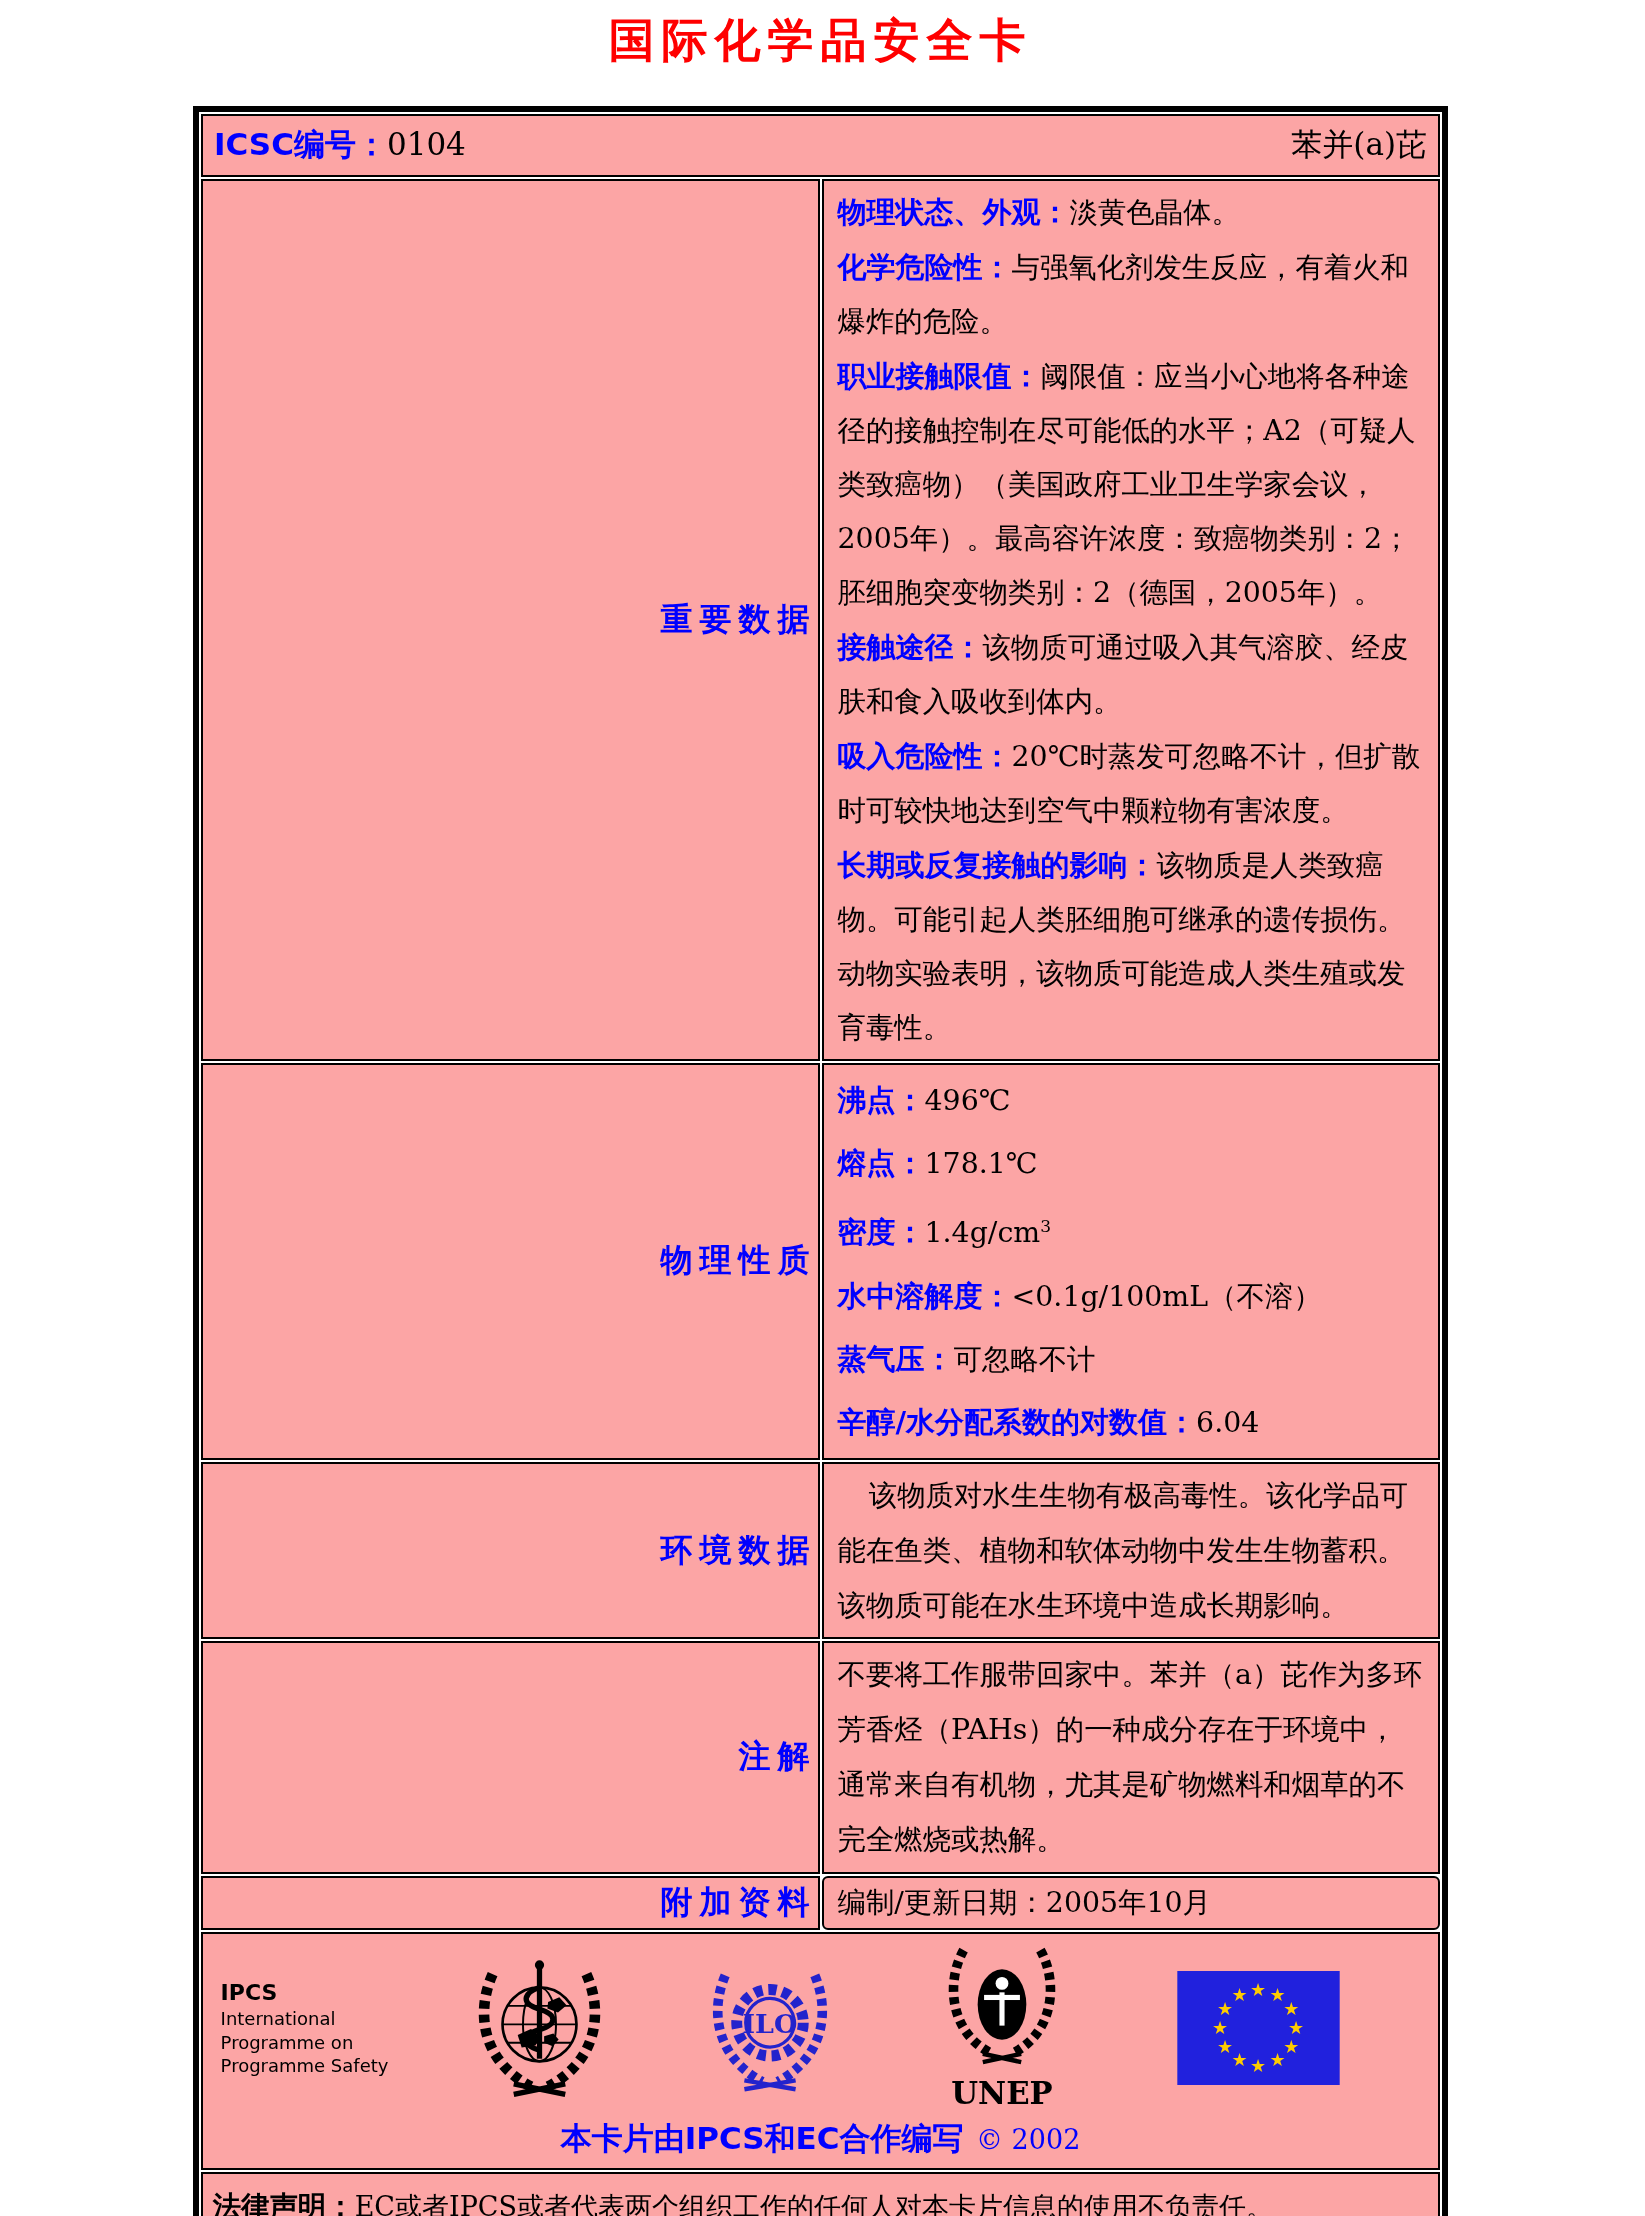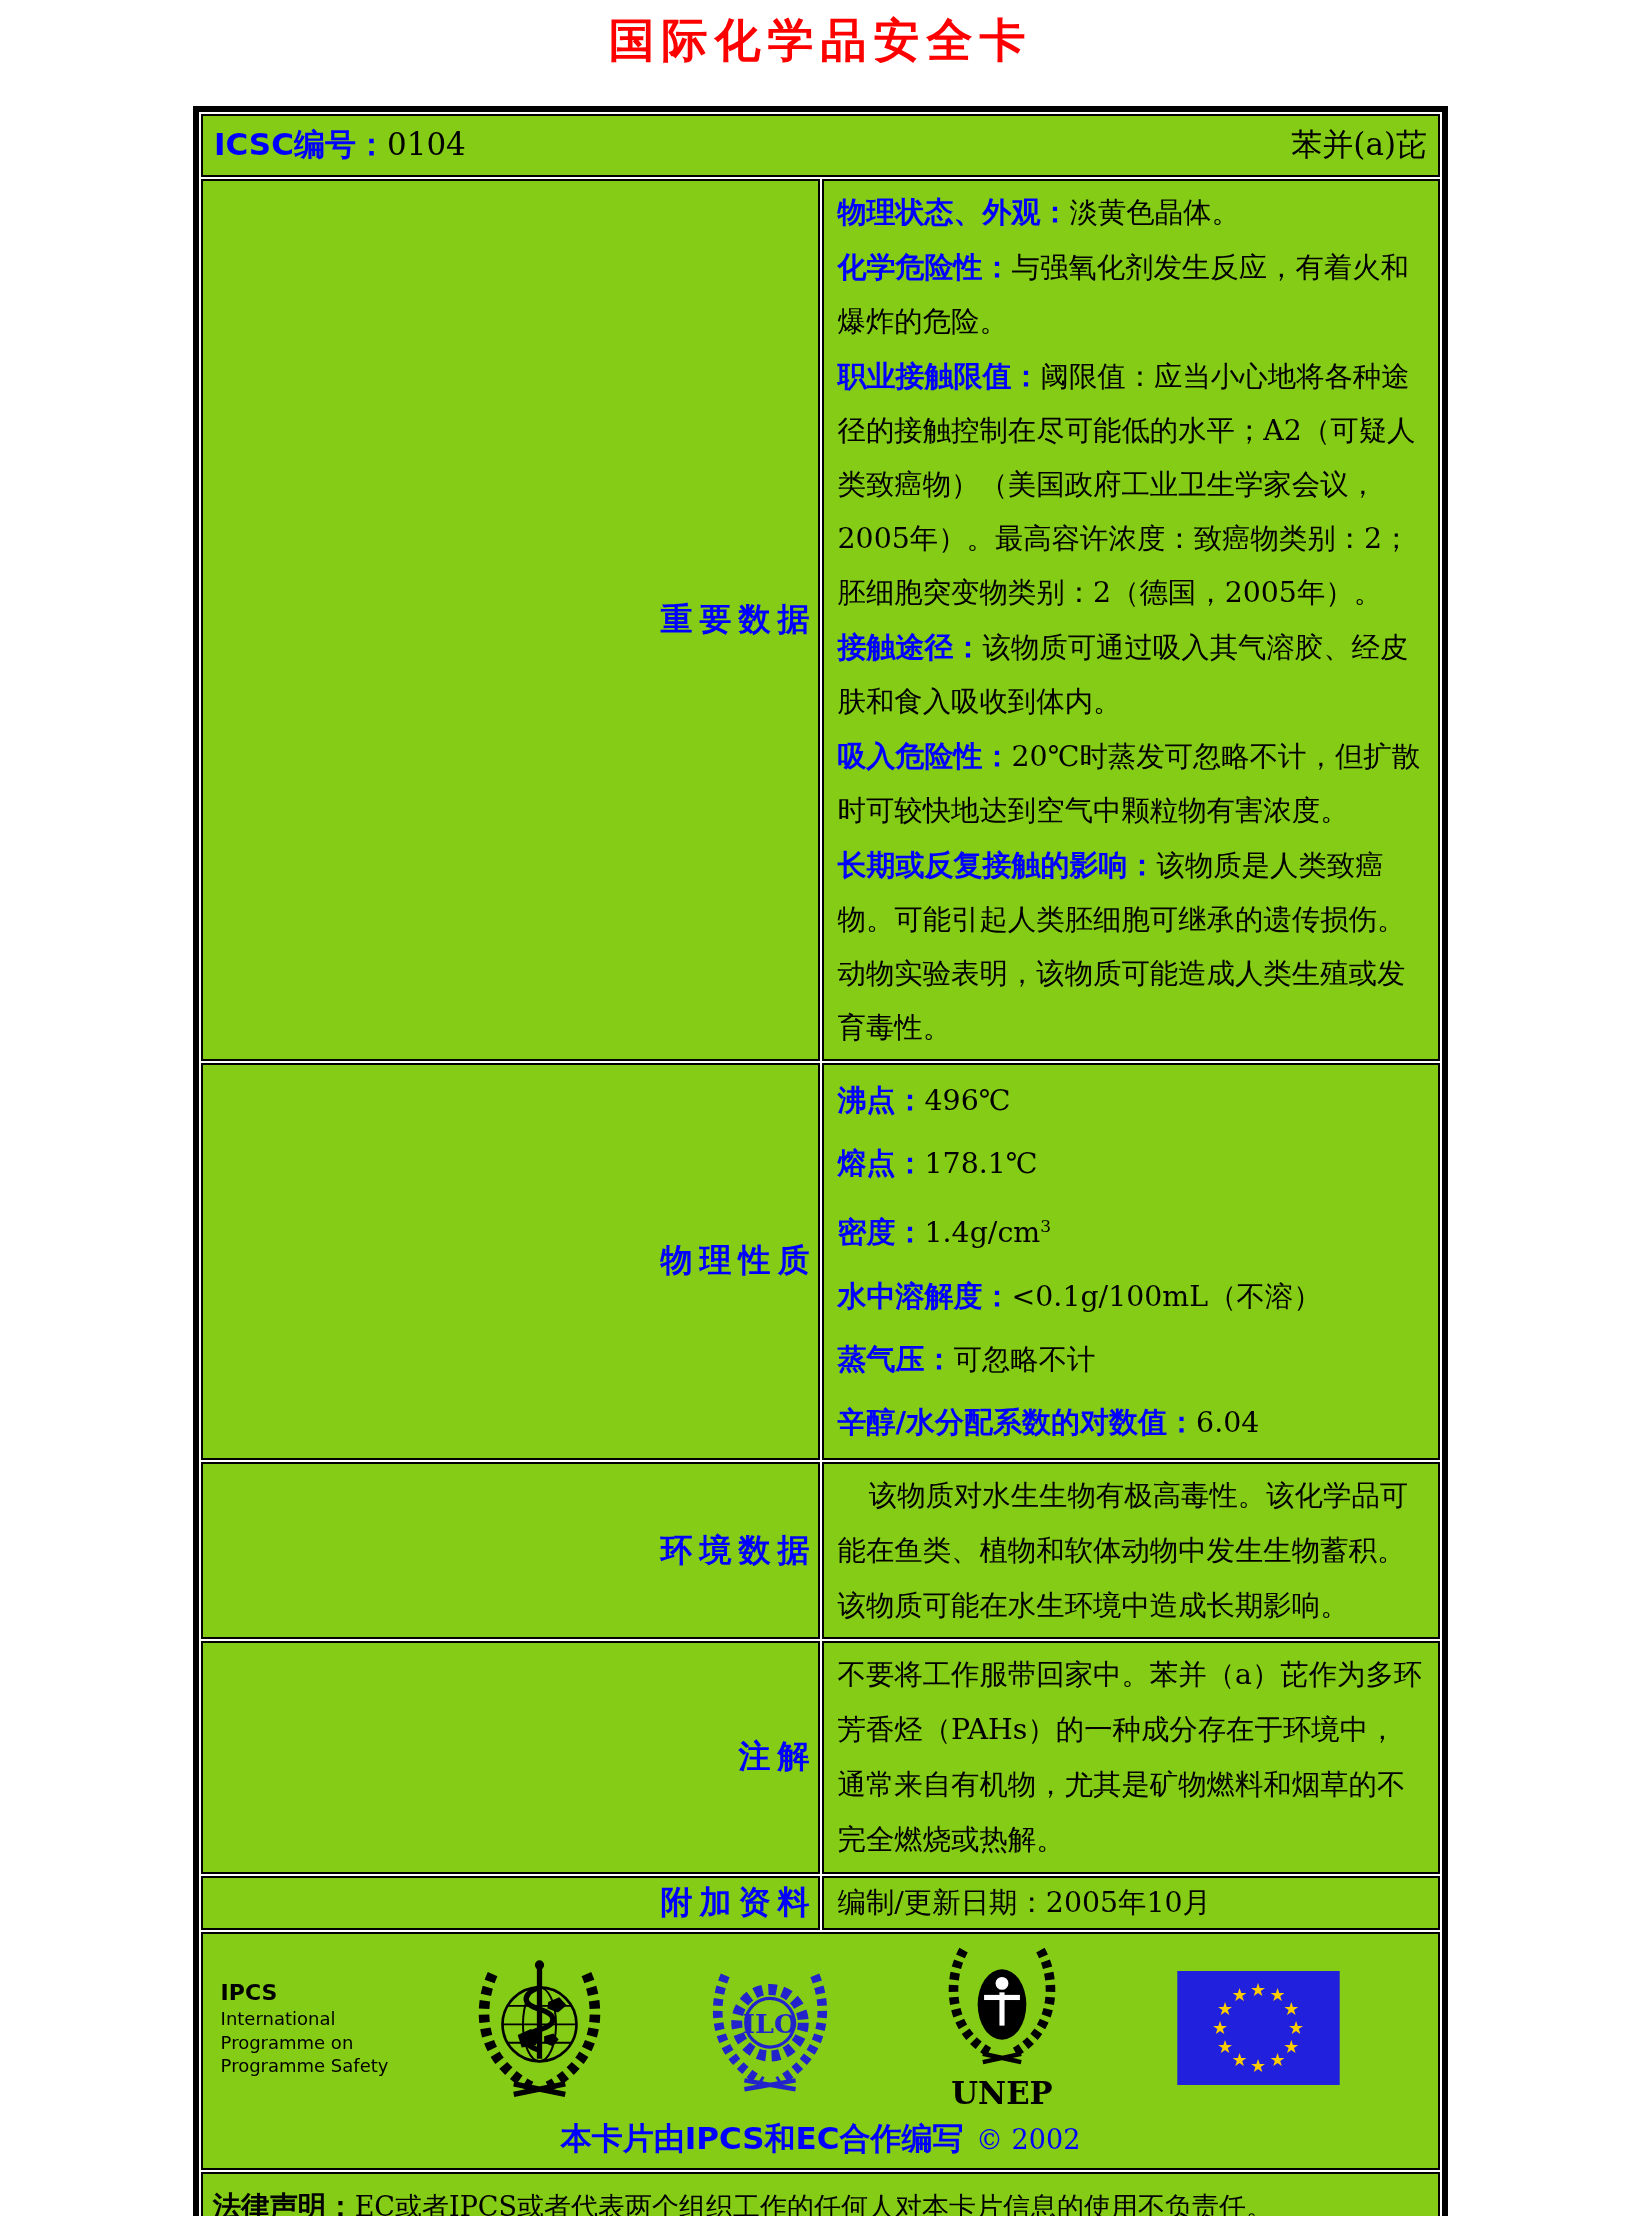--- a/index.html
+++ b/index.html
@@ -10,21 +10,21 @@
   .page-title{
     position:absolute;top:9.7px;left:193px;width:1255px;text-align:center;
     font-size:46px;font-weight:bold;color:#ff0000;letter-spacing:7px;
     font-family:"DejaVu Serif", serif;
   }
   table.card{
     position:absolute;left:193px;top:106px;width:1255px;
     border:6.2px solid #000;border-collapse:separate;border-spacing:2.8px;
     background:#fff;table-layout:fixed;
   }
-  td{border:2.1px solid #000;background:#84cc16;vertical-align:middle;}
+  td{border:2.1px solid #000;background:#fca5a5;vertical-align:middle;}
   td.row-label{
     width:175px;text-align:right;color:#0000ff;font-weight:bold;
     font-size:32px;letter-spacing:7px;
     font-family:"DejaVu Sans", sans-serif;
     margin-left:36px;
   }
   td.content{padding:4.2px 14px;font-size:28.4px;line-height:54px;vertical-align:top;}
   td.vmid{vertical-align:middle;}
   .inline-label{
     color:#0000ff;font-weight:bold;font-size:29px;
@@ -110,21 +110,21 @@
 
   <tr>
     <td class="row-label">注解</td>
     <td class="content vmid" style="height:154px;line-height:55px;">
       <p>不要将工作服带回家中。苯并（a）芘作为多环芳香烃（PAHs）的一种成分存在于环境中，通常来自有机物，尤其是矿物燃料和烟草的不完全燃烧或热解。</p>
     </td>
   </tr>
 
   <tr>
     <td class="row-label">附加资料</td>
-    <td class="content vmid" style="height:42px;line-height:42px;">
+    <td class="content vmid" style="height:42px;line-height:42px;border-radius:6px;">
       <p><span>编制/更新日期：</span><span>2005年10月</span></p>
     </td>
   </tr>
 
   <tr>
     <td colspan="2" style="height:179px;vertical-align:top;">
       <div class="logos-flex">
         <div class="ipcs-block">
           <div class="ipcs-acronym">IPCS</div>
           <div>International</div>

